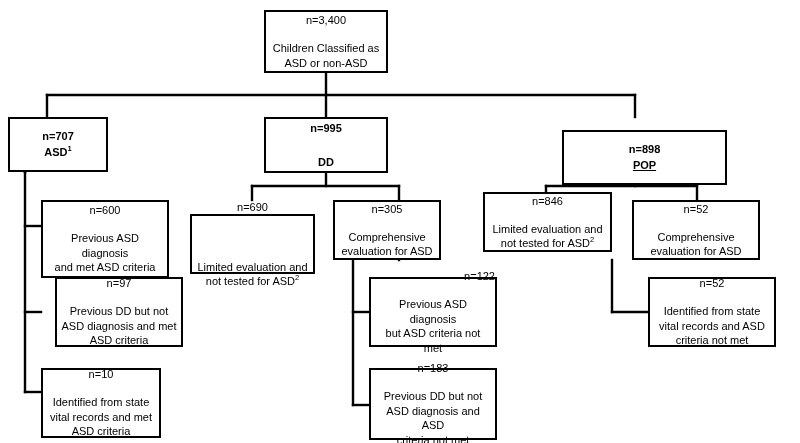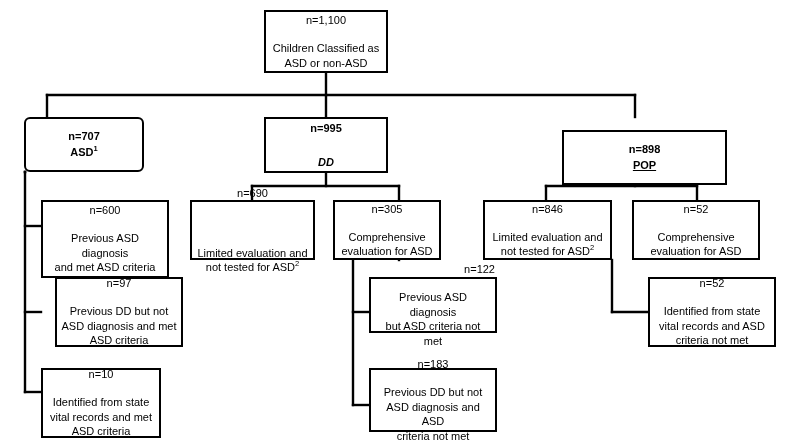--- a/index.html
+++ b/index.html
@@ -92,37 +92,37 @@
       <line x1="546" y1="186" x2="697" y2="186"></line>
       <line x1="546" y1="186" x2="546" y2="200"></line>
       <line x1="697" y1="186" x2="697" y2="200"></line>
 
       <line x1="612" y1="260" x2="612" y2="312"></line>
       <line x1="612" y1="312" x2="648" y2="312"></line>
     </g>
   </svg>
 
   <div class="node" style="left:264px; top:10px; width:124px; height:63px;">
-    <div class="n-count">n=1,100</div>
+    <div class="n-count">n=3,400</div>
     <div class="n-label">
       <span>Children Classified as</span><br>
       <span>ASD or non-ASD</span>
     </div>
   </div>
 
-  <div class="node bold" style="left:24px; top:117px; width:120px; height:55px;border-radius:6px;">
+  <div class="node bold" style="left:8px; top:117px; width:100px; height:55px;">
     <div class="n-count">n=707</div>
     <div class="n-label tight" style="margin-top:2px;text-align:right;">
       <span>ASD</span><sup>1</sup>
     </div>
   </div>
 
   <div class="node bold" style="left:264px; top:117px; width:124px; height:56px;">
     <div class="n-count">n=995</div>
-    <div class="n-label" style="margin-top:20px;font-style:italic;">DD</div>
+    <div class="n-label" style="margin-top:20px;">DD</div>
   </div>
 
   <div class="node bold" style="left:562px; top:130px; width:165px; height:55px;">
     <div class="n-count">n=898</div>
     <div class="n-label" style="margin-top:2px;text-decoration:underline;">POP</div>
   </div>
 
   <div class="node" style="left:41px; top:200px; width:128px; height:78px;text-align:center;">
     <div class="n-count">n=600</div>
     <div class="n-label">
@@ -142,55 +142,55 @@
 
   <div class="node" style="left:41px; top:368px; width:120px; height:70px;">
     <div class="n-count">n=10</div>
     <div class="n-label">
       <span>Identified from state</span><br>
       <span>vital records and met</span><br>
       <span>ASD criteria</span>
     </div>
   </div>
 
-  <div class="node" style="left:190px; top:200px; width:125px; height:60px;gap:32px;">
+  <div class="node" style="left:190px; top:214px; width:125px; height:60px;gap:32px;">
     <div class="n-count">n=690</div>
     <div class="n-label">
       <span>Limited evaluation and</span><br>
       <span>not tested for ASD</span><sup>2</sup>
     </div>
   </div>
 
   <div class="node" style="left:333px; top:200px; width:108px; height:60px;">
     <div class="n-count">n=305</div>
     <div class="n-label">
       <span>Comprehensive</span><br>
       <span>evaluation for ASD</span>
     </div>
   </div>
 
-  <div class="node" style="left:369px; top:277px; width:128px; height:56px;align-items:flex-end;">
+  <div class="node" style="left:369px; top:277px; width:128px; height:70px;align-items:flex-end;">
     <div class="n-count">n=122</div>
     <div class="n-label">
       <span>Previous ASD diagnosis</span><br>
       <span>but ASD criteria not</span><br>
       <span>met</span>
     </div>
   </div>
 
-  <div class="node" style="left:369px; top:368px; width:128px; height:64px;">
+  <div class="node" style="left:369px; top:368px; width:128px; height:72px;">
     <div class="n-count">n=183</div>
     <div class="n-label">
       <span>Previous DD but not</span><br>
       <span>ASD diagnosis and ASD</span><br>
       <span>criteria not met</span>
     </div>
   </div>
 
-  <div class="node" style="left:483px; top:200px; width:129px; height:60px;">
+  <div class="node" style="left:483px; top:192px; width:129px; height:60px;">
     <div class="n-count">n=846</div>
     <div class="n-label">
       <span>Limited evaluation and</span><br>
       <span>not tested for ASD</span><sup>2</sup>
     </div>
   </div>
 
   <div class="node" style="left:632px; top:200px; width:128px; height:60px;">
     <div class="n-count">n=52</div>
     <div class="n-label">

